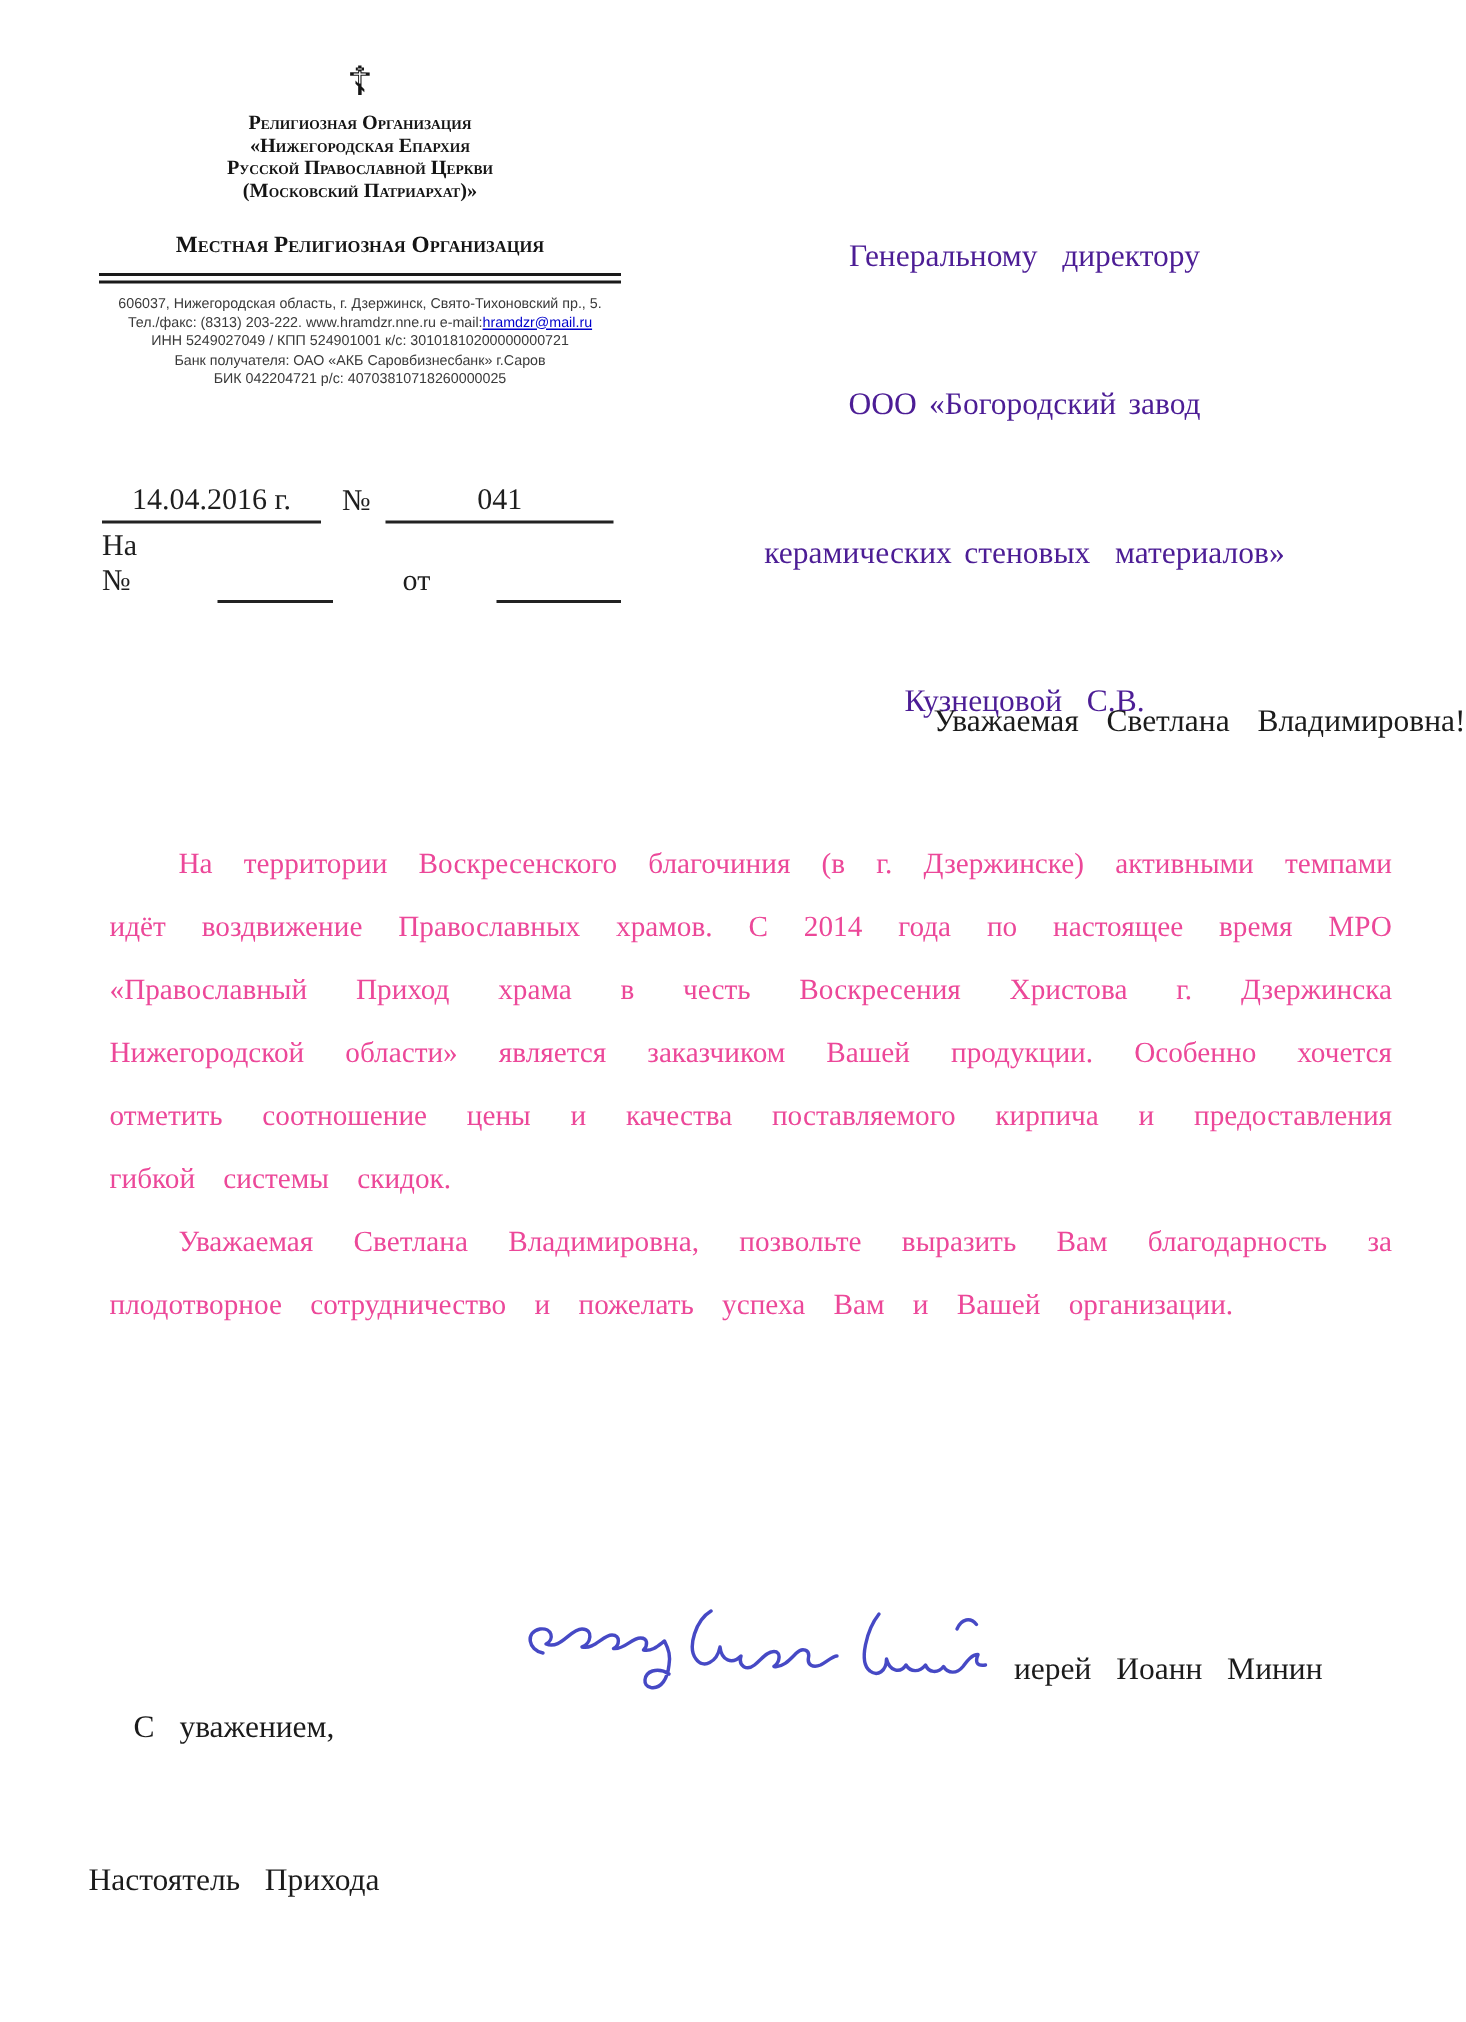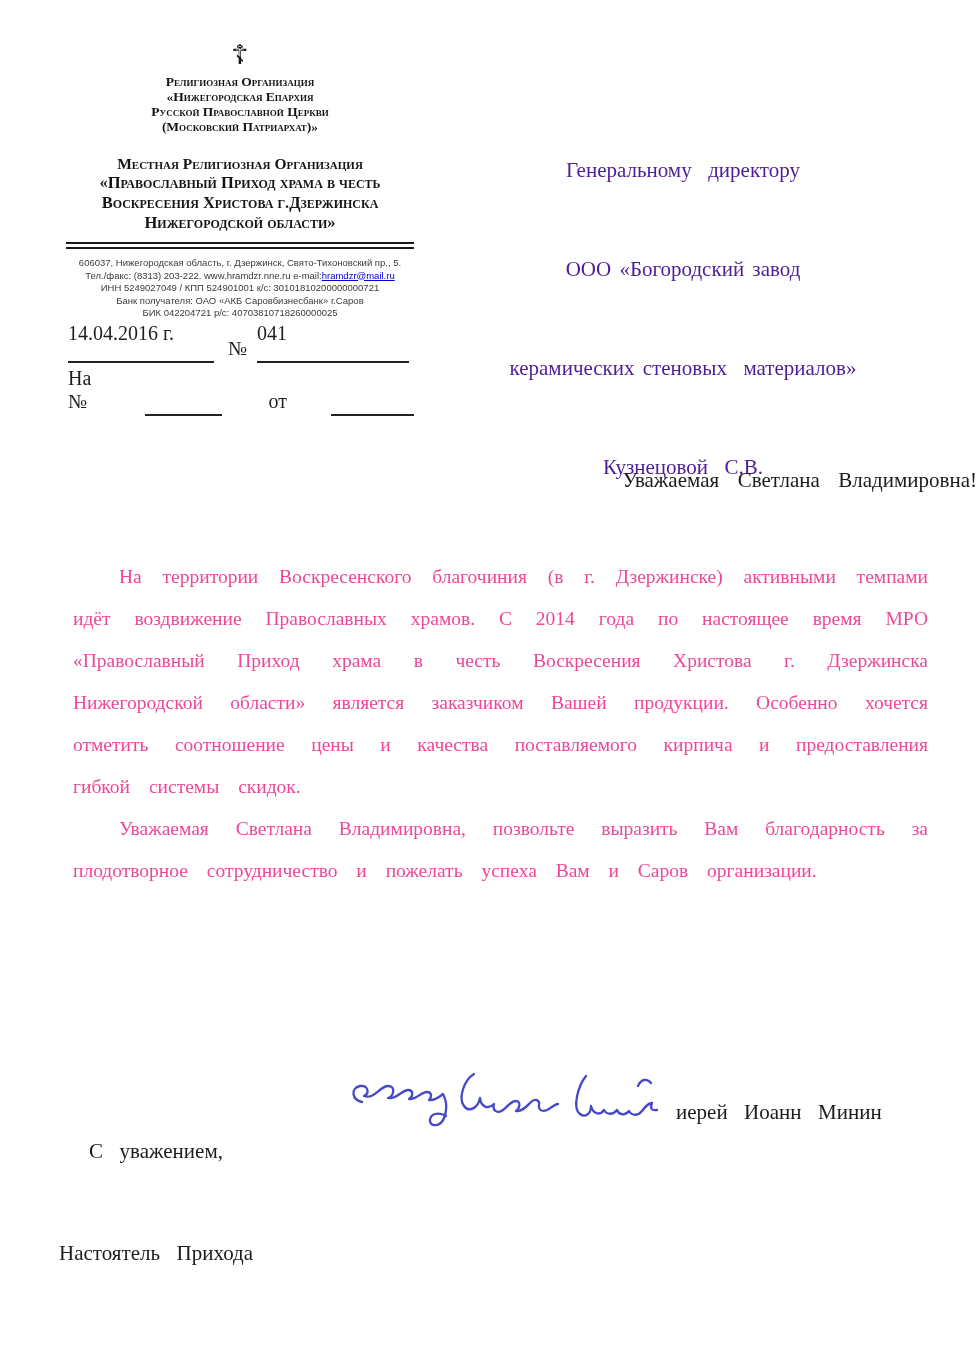--- a/index.html
+++ b/index.html
@@ -55,21 +55,21 @@
   }
   
   .reference{
     position:absolute;left:68px;top:322px;width:346px;
     font-size:20px;color:#1e1e1e;
   }
   .ref-row{display:flex;align-items:flex-end;}
   .ref-row + .ref-row{margin-top:4px;gap:34px;}
   .u-seg{
     display:inline-block;border-bottom:2px solid #222;
-    text-align:left;padding-bottom:15px;height:24px;
+    text-align:center;padding-bottom:1px;height:24px;
     box-sizing:content-box;
   }
   .seg-date{width:146px;}
   .seg-num{width:152px;}
   .seg-blank1{width:112px;margin-left:10px;}
   .seg-blank2{width:120px;}
   .ref-label{padding-bottom:3px;}
   .lbl-no{margin:0 10px 0 14px;}
   .lbl-from{margin:0 10px 0 12px;}
   
@@ -115,25 +115,20 @@
     <div class="lh-small">
       <div class="lh-line">Религиозная Организация</div>
       <div class="lh-line">«Нижегородская Епархия</div>
       <div class="lh-line">Русской Православной Церкви</div>
       <div class="lh-line">(Московский Патриархат)»</div>
     </div>
 
     <div class="lh-mid">
       <div class="lh-line">Местная Религиозная Организация</div>
     </div>
-    <div class="lh-big">
-      <div class="lh-line">«Православный Приход храма в честь</div>
-      <div class="lh-line">Воскресения Христова г.Дзержинска</div>
-      <div class="lh-line">Нижегородской области»</div>
-    </div>
 
     <div class="double-rule"></div>
 
     <div class="contact">
       <div>606037, Нижегородская область, г. Дзержинск, Свято-Тихоновский пр., 5.</div>
       <div><span>Тел./факс: (8313) 203-222. www.hramdzr.nne.ru e-mail:</span><a href="#">hramdzr@mail.ru</a></div>
       <div>ИНН 5249027049 / КПП 524901001 к/с: 30101810200000000721</div>
       <div>Банк получателя: ОАО «АКБ Саровбизнесбанк» г.Саров</div>
       <div>БИК 042204721 р/с: 40703810718260000025</div>
     </div>
@@ -157,21 +152,21 @@
       <span class="u-seg seg-blank1"></span>
       <span class="ref-label lbl-from">от</span>
       <span class="u-seg seg-blank2"></span>
     </div>
   </div>
 
   <div class="salutation">Уважаемая  Светлана  Владимировна!</div>
 
   <main class="body-text">
     <p>На территории Воскресенского благочиния (в г. Дзержинске) активными темпами идёт воздвижение Православных храмов. С 2014 года по настоящее время МРО «Православный Приход храма в честь Воскресения Христова г. Дзержинска Нижегородской области» является заказчиком Вашей продукции. Особенно хочется отметить соотношение цены и качества поставляемого кирпича и предоставления гибкой системы скидок.</p>
-    <p>Уважаемая Светлана Владимировна, позвольте выразить Вам благодарность за плодотворное сотрудничество и пожелать успеха Вам и Саров организации.</p>
+    <p>Уважаемая Светлана Владимировна, позвольте выразить Вам благодарность за плодотворное сотрудничество и пожелать успеха Вам и Вашей организации.</p>
   </main>
 
   <div class="closing">
     <div>С  уважением,</div>
     <div>Настоятель  Прихода</div>
   </div>
 
   <svg class="signature-svg" viewBox="0 0 322 96" xmlns="http://www.w3.org/2000/svg" aria-hidden="true">
 
     <path d="M20,44 c-10,-2 -12,-14 -2,-16 c8,-1 10,7 4,10

